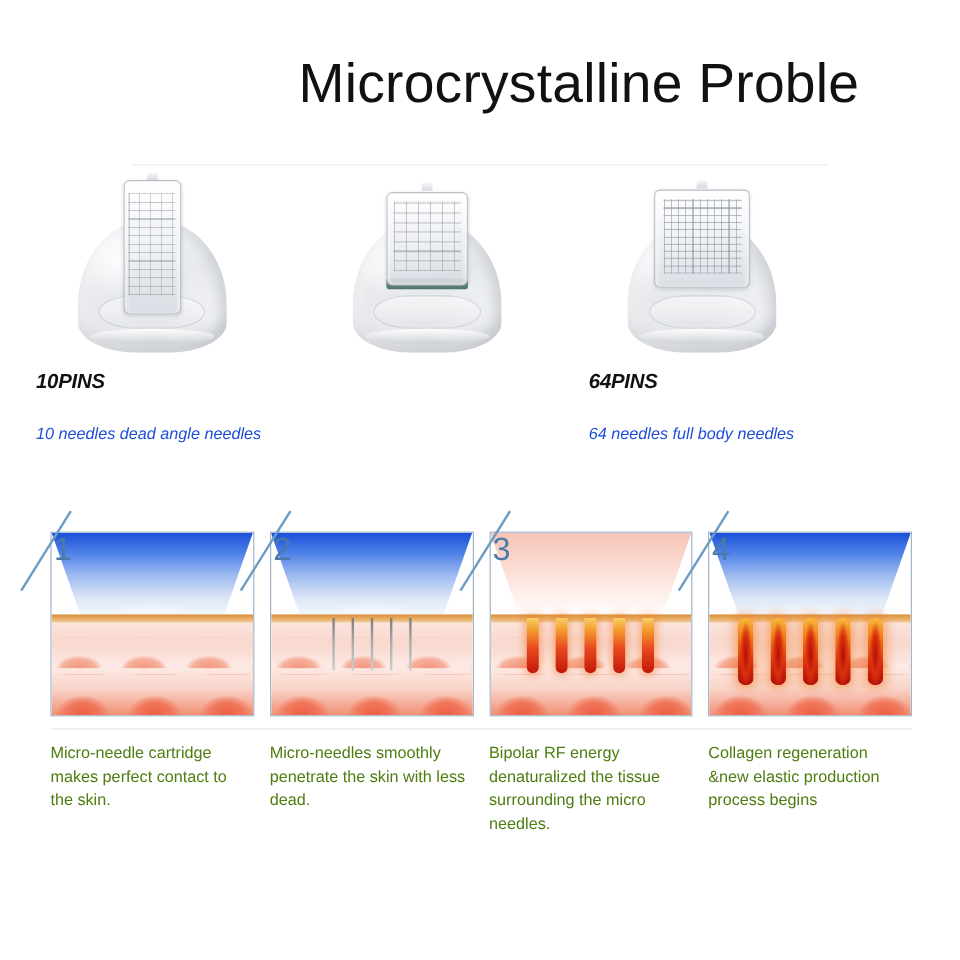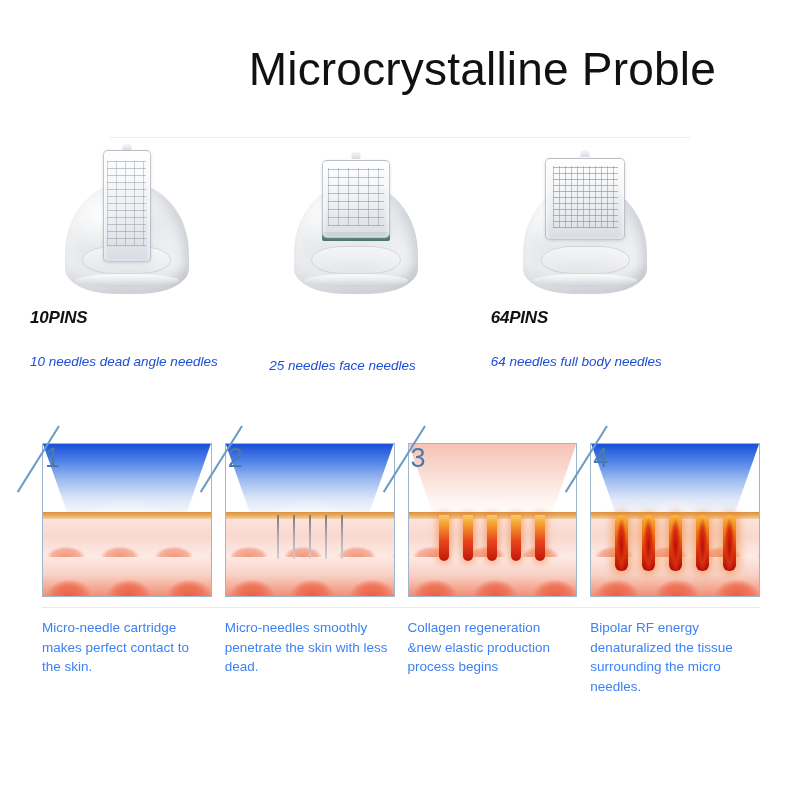--- a/index.html
+++ b/index.html
@@ -319,21 +319,21 @@
     position: absolute;
     left: 42px; top: 618px;
     width: 718px;
     display: flex;
     gap: 13px;
   }
   .caption-cell {
     flex: 1 1 0;
     font-size: 13.5px;
     line-height: 1.45;
-    color: #3b82f6;
+    color: #4d7c0f;
     padding-right: 6px;
     box-sizing: border-box;
   }
 </style>
 </head>
 <body>
 
 <div class="title-bar">
   <div class="title-text">Microcrystalline Proble</div>
 </div>
@@ -363,21 +363,20 @@
         <div class="dome-ring"></div>
       </div>
       <div class="tip-nub" style="top:8px;"></div>
       <div class="pcb-green" style="top:88px;"></div>
       <div class="head head-25">
         <div class="grid" style="background:
                repeating-linear-gradient(0deg, rgba(145,152,162,0.6) 0 1px, rgba(0,0,0,0) 1px 8px),
                repeating-linear-gradient(90deg, rgba(145,152,162,0.5) 0 1px, rgba(0,0,0,0) 1px 10px);"></div>
       </div>
     </div>
-    <div class="prod-desc">25 needles face needles</div>
   </div>
 
   <div class="product-cell p-3">
     <div class="probe-photo">
       <div class="dome">
         <div class="dome-ring"></div>
       </div>
       <div class="tip-nub" style="top:6px;"></div>
       <div class="head head-64">
         <div class="grid" style="background:
@@ -475,15 +474,15 @@
     </div>
   </div>
 
 </div>
 
 <div class="steps-divider"></div>
 
 <div class="captions">
   <div class="caption-cell">Micro-needle cartridge makes perfect contact to the skin.</div>
   <div class="caption-cell">Micro-needles smoothly penetrate the skin with less dead.</div>
+  <div class="caption-cell">Bipolar RF energy denaturalized the tissue surrounding the micro needles.</div>
   <div class="caption-cell">Collagen regeneration &amp;new elastic production process begins</div>
-  <div class="caption-cell">Bipolar RF energy denaturalized the tissue surrounding the micro needles.</div>
 </div>
 
 </body></html>

